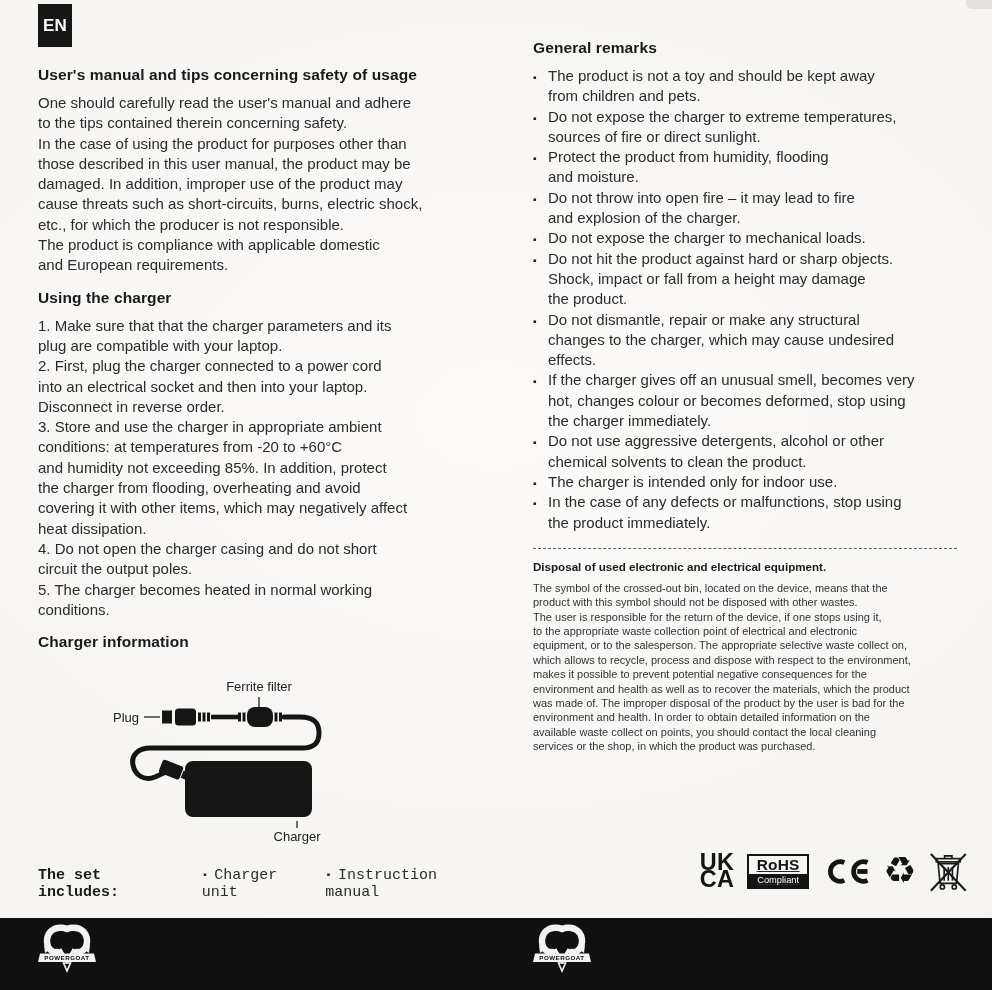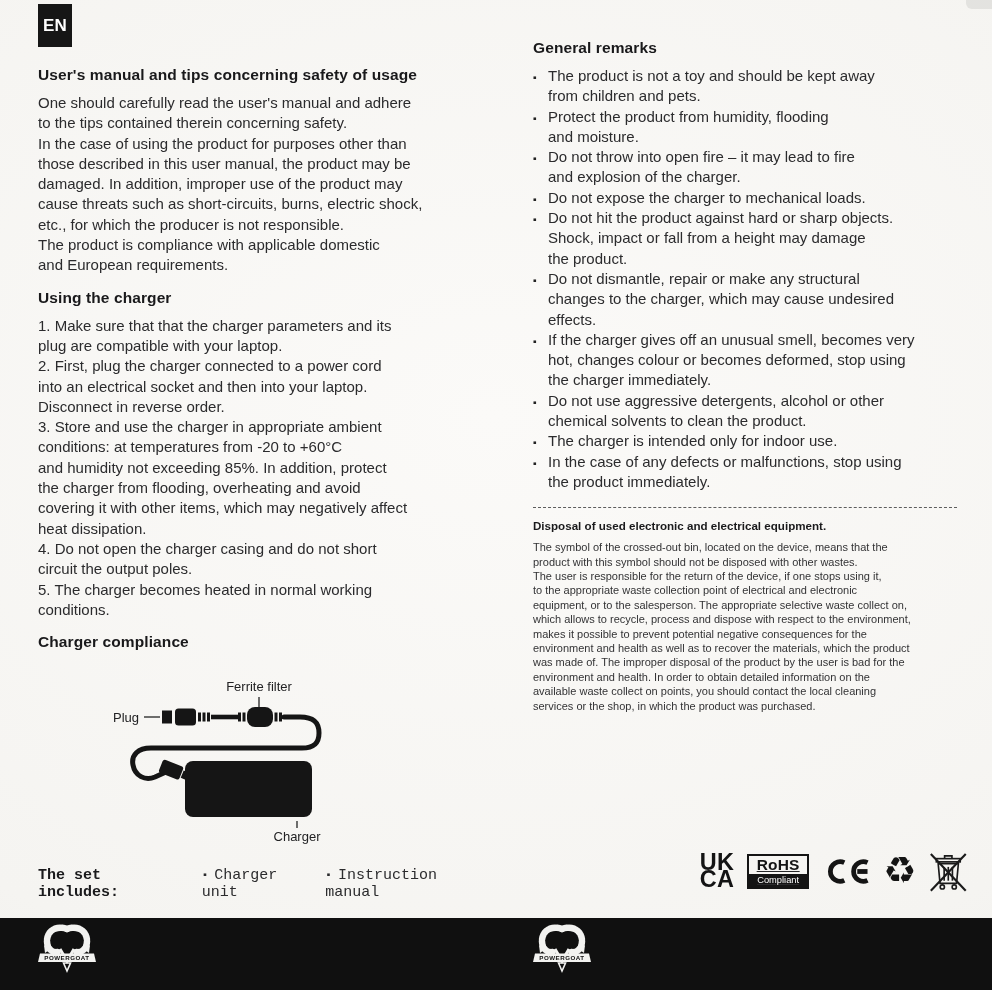--- a/index.html
+++ b/index.html
@@ -76,21 +76,21 @@
 conditions: at temperatures from -20 to +60°C
 and humidity not exceeding 85%. In addition, protect
 the charger from flooding, overheating and avoid
 covering it with other items, which may negatively affect
 heat dissipation.
 4. Do not open the charger casing and do not short
 circuit the output poles.
 5. The charger becomes heated in normal working
 conditions.</p>
 
-    <h2 class="mt">Charger compliance</h2>
+    <h2 class="mt">Charger information</h2>
 
     <svg class="diagram" width="440" height="196" viewBox="0 0 440 196">
 
       <text x="221" y="31" text-anchor="middle">Ferrite filter</text>
       <line x1="221" y1="37" x2="221" y2="50" stroke="#222" stroke-width="1.3"></line>
 
       <text x="101" y="62" text-anchor="end">Plug</text>
       <line x1="106" y1="57" x2="122" y2="57" stroke="#222" stroke-width="1.3"></line>
 
       <g fill="#151515">
@@ -129,20 +129,22 @@
           <span class="set-item">Instruction manual</span>
         </span>
     </div>
   </div>
 
   <div class="col-right">
     <h2>General remarks</h2>
     <ul class="bullets">
         <li>The product is not a toy and should be kept away
 from children and pets.</li>
+        <li>Do not expose the charger to extreme temperatures,
+sources of fire or direct sunlight.</li>
         <li>Protect the product from humidity, flooding
 and moisture.</li>
         <li>Do not throw into open fire – it may lead to fire
 and explosion of the charger.</li>
         <li>Do not expose the charger to mechanical loads.</li>
         <li>Do not hit the product against hard or sharp objects.
 Shock, impact or fall from a height may damage
 the product.</li>
         <li>Do not dismantle, repair or make any structural
 changes to the charger, which may cause undesired

